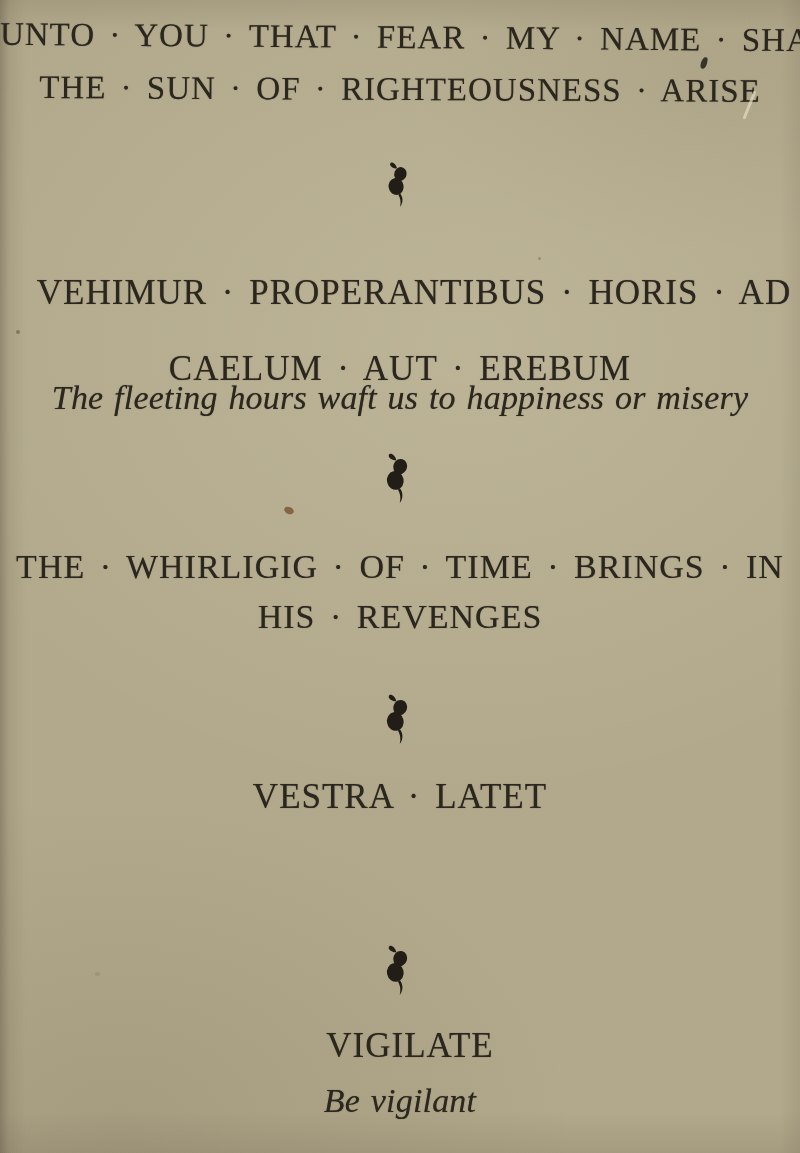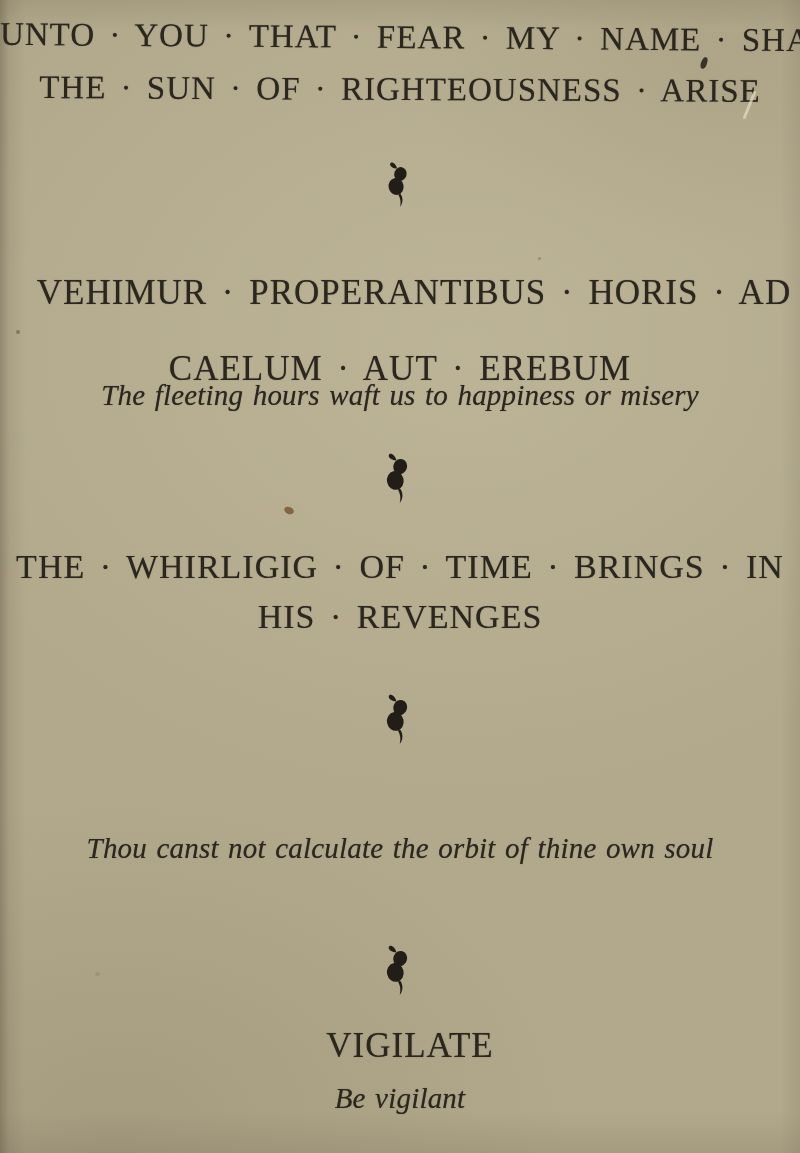--- a/index.html
+++ b/index.html
@@ -28,21 +28,21 @@
     text-shadow: 0 0 1px rgba(38,32,22,0.55);
   }
   .caps {
     font-size: 33px;
     line-height: 1.2;
     letter-spacing: 1px;
     word-spacing: 5px;
   }
   .ital {
     font-style: italic;
-    font-size: 29px;
+    font-size: 34px;
     line-height: 1.2;
     letter-spacing: 0.2px;
     word-spacing: 2px;
     font-family: Liberation Serif, serif;
   }
   .l1 { top: 18px;  transform: rotate(0.45deg); }
   .l2 { top: 70px;  transform: rotate(0.3deg); }
   .l3 { top: 272px; font-size: 35px; padding-left: 28px; }
   .l4 { top: 324px; font-size: 35px; margin-top: 24px; }
   .i1 { top: 378px; }
@@ -120,21 +120,21 @@
 
   <div class="orn o3">
     <svg viewBox="0 0 28 56" xmlns="http://www.w3.org/2000/svg" fill="#221e17">
       <path d="M12.5 8.8 C11.3 3.2 6.4 1.0 5.4 3.8 C4.6 6.3 8.3 8.8 12.5 8.8 Z"></path>
       <ellipse cx="16" cy="14.5" rx="6.4" ry="7.2" transform="rotate(18 16 14.5)"></ellipse>
       <ellipse cx="11.5" cy="27.5" rx="7.8" ry="8.8" transform="rotate(-12 11.5 27.5)"></ellipse>
       <path d="M15.5 34.5 C18.8 38.2 19.3 44.0 15.6 48.6 C16.9 43.4 15.9 39.4 13.9 36.2 Z"></path>
     </svg>
   </div>
 
-  <div class="line ital i2">Thou canst not calculate the orbit of thine own soul</div>
+  <div class="line caps l7">VESTRA · LATET</div>
 
   <div class="orn o4">
     <svg viewBox="0 0 28 56" xmlns="http://www.w3.org/2000/svg" fill="#221e17">
       <path d="M12.5 8.8 C11.3 3.2 6.4 1.0 5.4 3.8 C4.6 6.3 8.3 8.8 12.5 8.8 Z"></path>
       <ellipse cx="16" cy="14.5" rx="6.4" ry="7.2" transform="rotate(18 16 14.5)"></ellipse>
       <ellipse cx="11.5" cy="27.5" rx="7.8" ry="8.8" transform="rotate(-12 11.5 27.5)"></ellipse>
       <path d="M15.5 34.5 C18.8 38.2 19.3 44.0 15.6 48.6 C16.9 43.4 15.9 39.4 13.9 36.2 Z"></path>
     </svg>
   </div>
 

